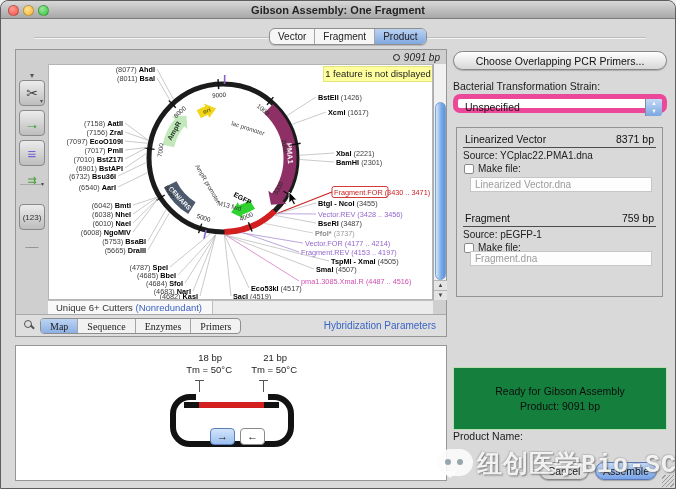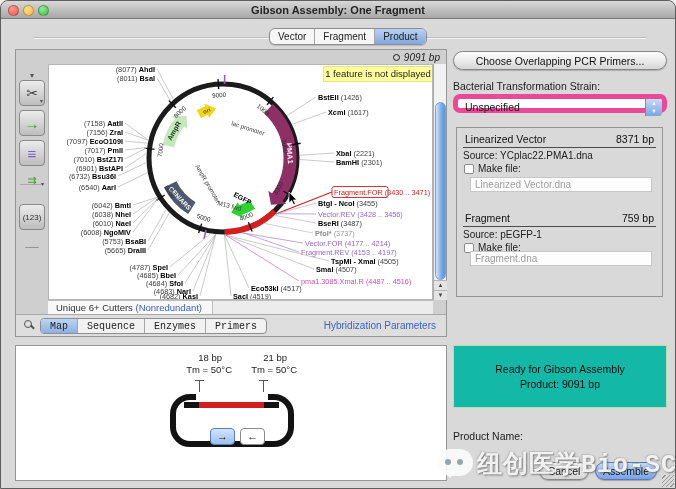--- a/index.html
+++ b/index.html
@@ -47,21 +47,21 @@
   
   .cutters{position:absolute;left:32px;top:250px;width:385px;height:14px;background:#ececec;border-top:1px solid #bdbdbd;}
   .cut-tab{position:absolute;left:0;top:0;height:16px;padding:0 10px 0 8px;background:#f8f8f8;border-right:1px solid #bdbdbd;
     font-size:9.5px;line-height:13px;color:#333;white-space:nowrap;}
   .cut-link{color:#3a63c4;}
   
   .m-footer{position:absolute;left:0;top:264px;width:430px;height:22px;background:#dedede;border-top:1px solid #a9a9a9;}
   .lens{position:absolute;left:8px;top:5px;width:8px;height:8px;border:1.6px solid #555;border-radius:50%;background:transparent;padding:0;}
   .lens:after{content:'';position:absolute;width:5px;height:1.6px;background:#555;transform:rotate(45deg);right:-4px;bottom:-1px;}
   .ftabs{position:absolute;left:24px;top:3px;height:16px;display:flex;border:1px solid #8e8e8e;border-radius:4px;overflow:hidden;background:#f2f2f2;}
-  .ftabs button{border:none;background:transparent;font-family:Liberation Mono, monospace;font-size:10px;padding:0 9px;border-right:1px solid #a5a5a5;color:#222;}
+  .ftabs button{border:none;background:transparent;font-family:Liberation Serif, serif;font-size:10px;padding:0 9px;border-right:1px solid #a5a5a5;color:#222;}
   .ftabs button:last-child{border-right:none;}
   .ftabs button.sel{background:linear-gradient(#bcd4f3,#8cb0e4);}
   .hyb-link{position:absolute;right:10px;top:5px;font-size:10px;color:#3a63c4;}
   
   .primer-pane{position:absolute;left:14px;top:344px;width:432px;height:136px;background:#ffffff;border:1px solid #969696;}
   .pv-rect{position:absolute;left:154px;top:48px;width:124px;height:53px;border:6px solid #121212;border-radius:20px;}
   .pv-gap{position:absolute;left:180px;top:46px;width:72px;height:11px;background:#fff;}
   .pv-red{position:absolute;left:183px;top:56px;width:65px;height:6px;background:#d31f1f;}
   .pv-cap{position:absolute;top:56px;width:15px;height:6px;background:#121212;}
   .pv-lab{position:absolute;font-size:9.5px;color:#222;text-align:right;white-space:nowrap;}
@@ -81,21 +81,21 @@
     background:linear-gradient(#c3d9f6,#7ba6e2);border-left:1px solid #8a8a8a;color:#fff;font-size:5.5px;
     line-height:8px;text-align:center;}
   .groupbox{position:absolute;left:455px;top:126px;width:207px;height:170px;border:1px solid #949494;}
   .gb-title{position:absolute;font-size:10.5px;color:#111;}
   .gb-bp{position:absolute;font-size:10.5px;color:#111;text-align:right;}
   .gb-rule{position:absolute;height:1px;background:#4c4c4c;left:6px;width:193px;}
   .gb-src{position:absolute;font-size:10px;color:#222;left:6px;}
   .checkbox{position:absolute;width:10px;height:10px;background:#fff;border:1px solid #8a8a8a;border-radius:2px;}
   .ghost-field{position:absolute;left:13px;width:182px;height:15px;background:#fdfdfd;border:1px solid #c6c6c6;
     color:#9c9c9c;font-size:10px;font-family:inherit;padding:0 4px;}
-  .green-box{position:absolute;left:452px;top:344px;width:214px;height:63px;background:#14b8a6;border:1px solid #b7dfae;
+  .green-box{position:absolute;left:452px;top:366px;width:214px;height:63px;background:#15803d;border:1px solid #b7dfae;
     text-align:center;font-size:10.5px;color:#0d0d0d;padding-top:16px;line-height:15px;}
   .name-field{position:absolute;left:452px;top:442px;width:214px;height:16px;background:#fff;border:1px solid #7f7f7f;
     font-size:10.5px;font-family:inherit;padding:0 3px;color:#111;}
   .pill{position:absolute;height:18px;border-radius:9px;font-family:inherit;font-size:10.5px;color:#111;
     box-shadow:0 1px 1px rgba(0,0,0,.25);}
   .pill.cancel{left:538px;top:461px;width:50px;background:linear-gradient(#ffffff,#d4d4d4);border:1px solid #868686;}
   .pill.assemble{left:594px;top:461px;width:62px;background:linear-gradient(#c2d9f8,#78a3e6);border:1px solid #5878b8;}
   
   .wm{position:absolute;left:434px;top:443px;width:236px;height:42px;z-index:60;pointer-events:none;font-family:Liberation Mono, monospace;}
   .wm-bubble{position:absolute;left:2px;top:5px;width:36px;height:27px;background:rgba(252,252,252,.88);border-radius:15px;}

